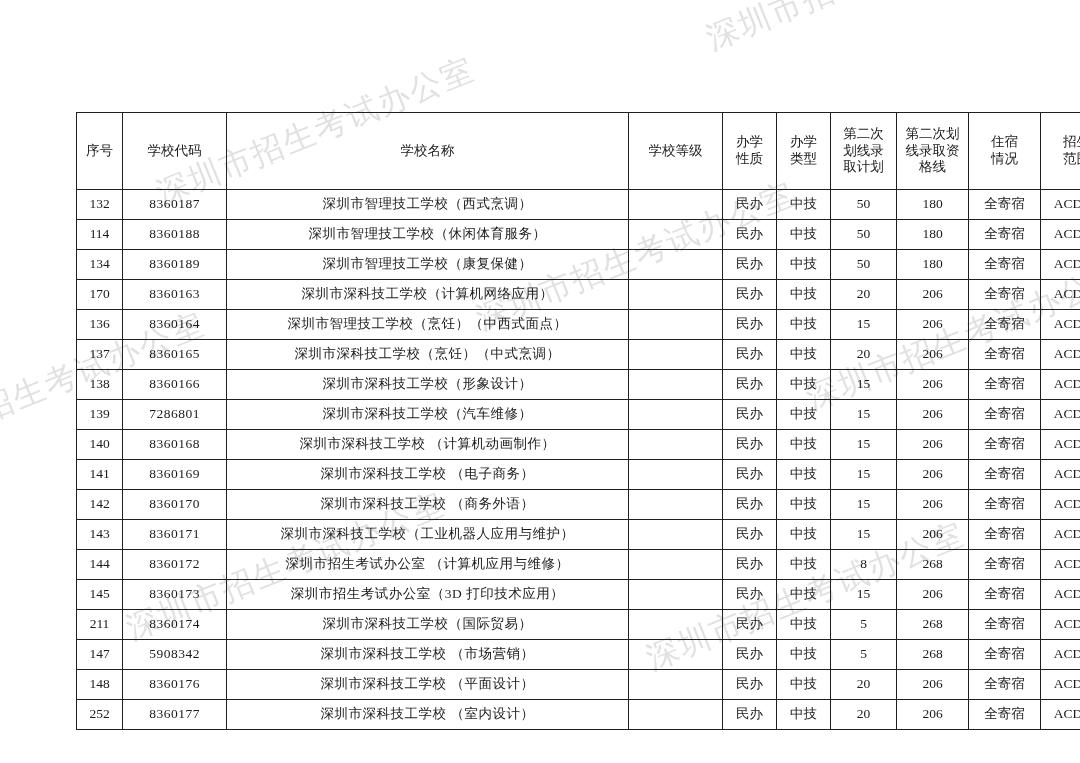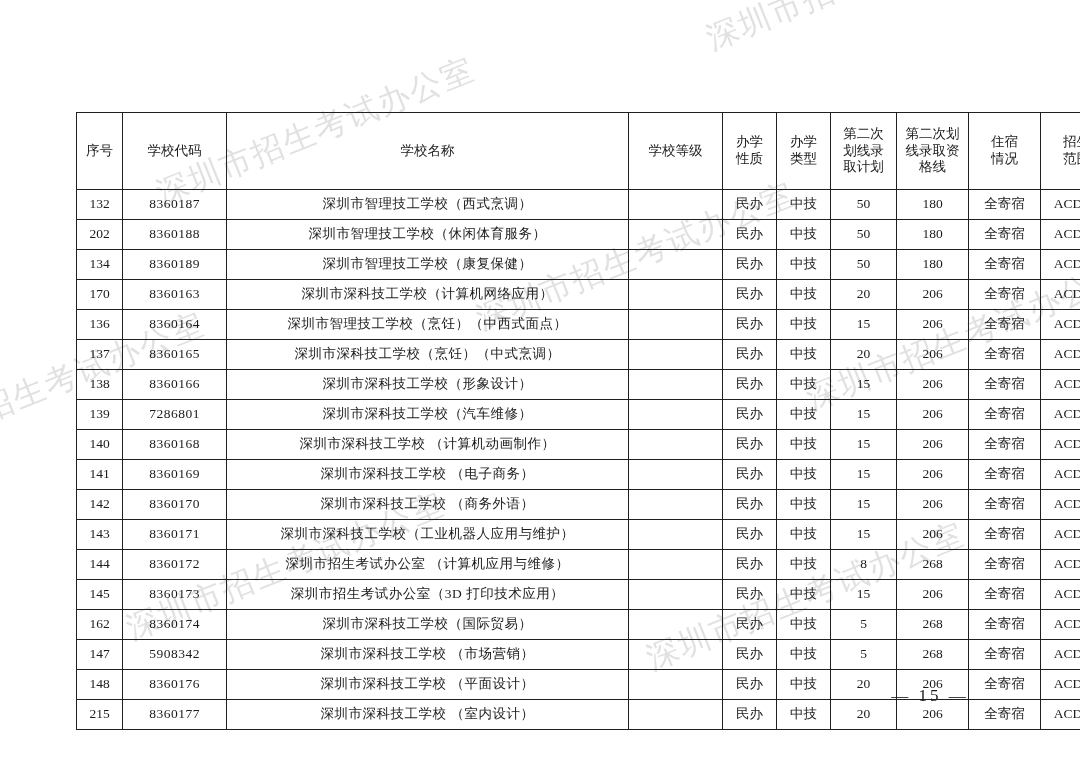--- a/index.html
+++ b/index.html
@@ -166,21 +166,21 @@
           <td class="c-name">深圳市智理技工学校（西式烹调）</td>
           <td class="c-grade"></td>
           <td class="c-nature">民办</td>
           <td class="c-type">中技</td>
           <td class="c-plan">50</td>
           <td class="c-score">180</td>
           <td class="c-board">全寄宿</td>
           <td class="c-scope">ACD 类</td>
         </tr>
         <tr>
-          <td class="c-seq">202</td>
+          <td class="c-seq">114</td>
           <td class="c-code">8360188</td>
           <td class="c-name">深圳市智理技工学校（休闲体育服务）</td>
           <td class="c-grade"></td>
           <td class="c-nature">民办</td>
           <td class="c-type">中技</td>
           <td class="c-plan">50</td>
           <td class="c-score">180</td>
           <td class="c-board">全寄宿</td>
           <td class="c-scope">ACD 类</td>
         </tr>
@@ -322,21 +322,21 @@
           <td class="c-name">深圳市招生考试办公室（3D 打印技术应用）</td>
           <td class="c-grade"></td>
           <td class="c-nature">民办</td>
           <td class="c-type">中技</td>
           <td class="c-plan">15</td>
           <td class="c-score">206</td>
           <td class="c-board">全寄宿</td>
           <td class="c-scope">ACD 类</td>
         </tr>
         <tr>
-          <td class="c-seq">162</td>
+          <td class="c-seq">211</td>
           <td class="c-code">8360174</td>
           <td class="c-name">深圳市深科技工学校（国际贸易）</td>
           <td class="c-grade"></td>
           <td class="c-nature">民办</td>
           <td class="c-type">中技</td>
           <td class="c-plan">5</td>
           <td class="c-score">268</td>
           <td class="c-board">全寄宿</td>
           <td class="c-scope">ACD 类</td>
         </tr>
@@ -358,31 +358,28 @@
           <td class="c-name">深圳市深科技工学校 （平面设计）</td>
           <td class="c-grade"></td>
           <td class="c-nature">民办</td>
           <td class="c-type">中技</td>
           <td class="c-plan">20</td>
           <td class="c-score">206</td>
           <td class="c-board">全寄宿</td>
           <td class="c-scope">ACD 类</td>
         </tr>
         <tr>
-          <td class="c-seq">215</td>
+          <td class="c-seq">252</td>
           <td class="c-code">8360177</td>
           <td class="c-name">深圳市深科技工学校 （室内设计）</td>
           <td class="c-grade"></td>
           <td class="c-nature">民办</td>
           <td class="c-type">中技</td>
           <td class="c-plan">20</td>
           <td class="c-score">206</td>
           <td class="c-board">全寄宿</td>
           <td class="c-scope">ACD 类</td>
         </tr>
       </tbody>
   </table>
 
-  <div id="page-number">
-    <span class="pn-inner">— 15 —</span>
-  </div>
 
 </div>
 
 </body></html>

